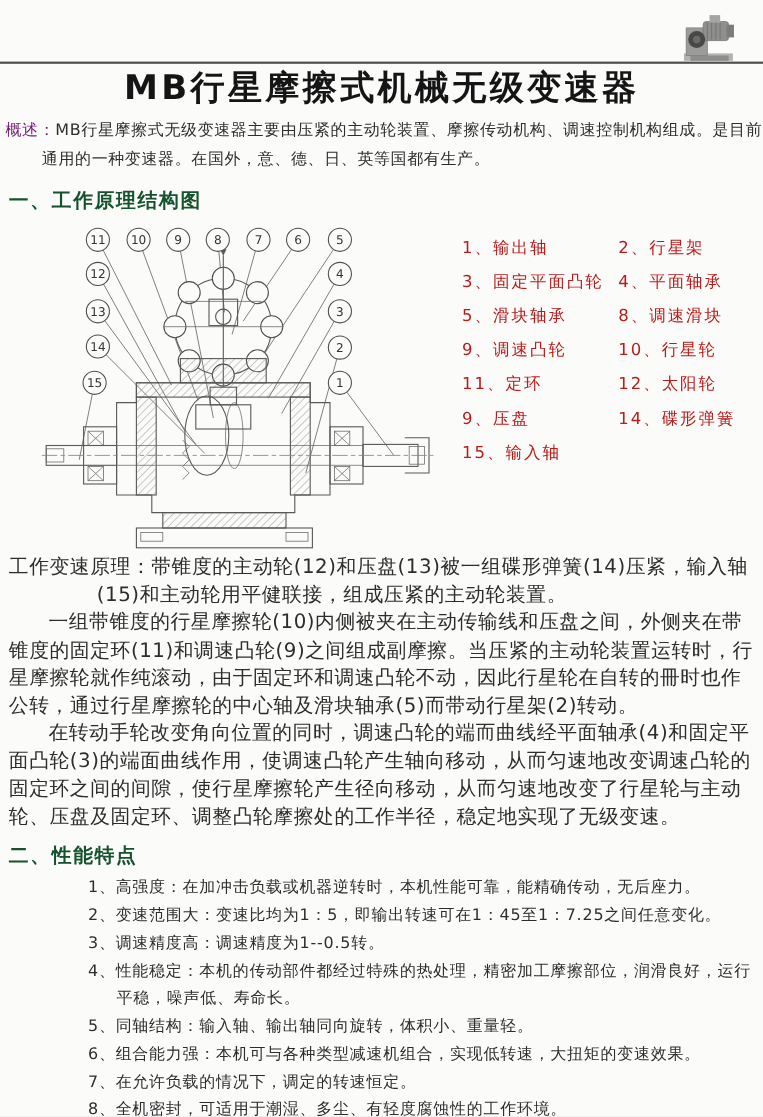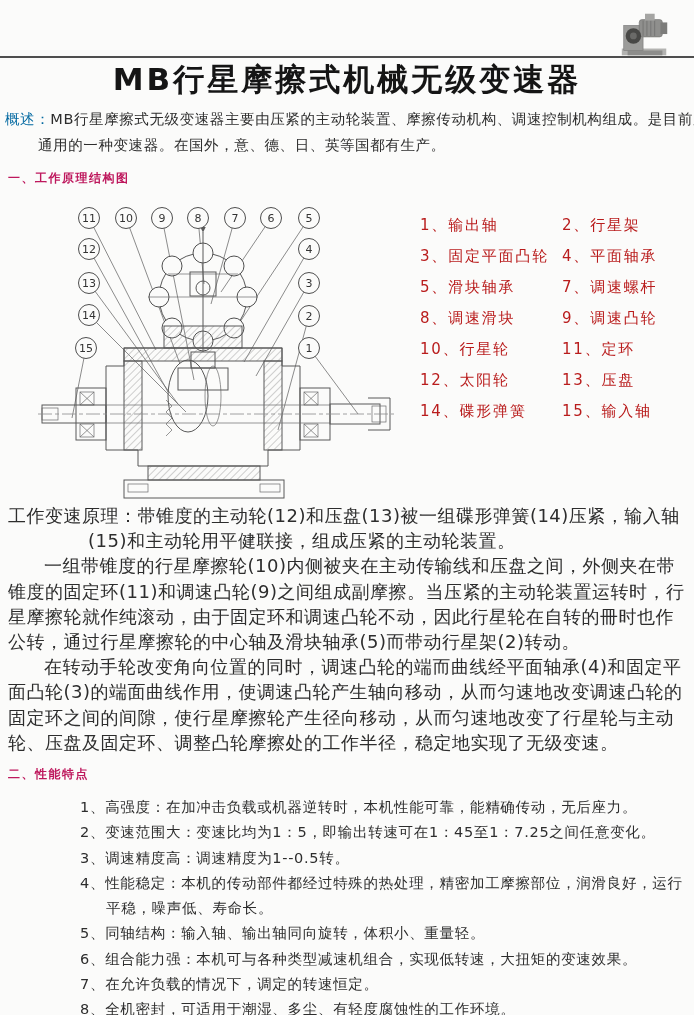--- a/index.html
+++ b/index.html
@@ -23,25 +23,25 @@
     position:absolute;left:0;top:59px;width:694px;
     text-align:center;
     font-size:31px;font-weight:bold;letter-spacing:3px;
     color:#151515;
   }
   .overview{
     position:absolute;left:5px;top:106px;width:686px;
     font-size:14.5px;line-height:26px;letter-spacing:0.6px;
     padding-left:33px;text-indent:-33px;
   }
-  .overview .lbl{color:#0369a1;}
+  .overview .lbl{color:#701a75;}
   .h-sec{
     position:absolute;
-    font-size:12px;font-weight:bold;letter-spacing:1.5px;
-    color:#be185d;
+    font-size:18px;font-weight:bold;letter-spacing:1.5px;
+    color:#14532d;
   }
   .h1{left:8px;top:170px;}
   .h2{left:8px;top:766px;}
   .figure{
     position:absolute;left:28px;top:200px;width:392px;height:305px;
   }
   .figure svg{width:100%;height:100%;}
   .d-stroke{stroke:#585858;stroke-width:1;fill:none;}
   .d-thin{stroke:#6a6a6a;stroke-width:0.7;fill:none;}
   .d-hatch{stroke:#585858;stroke-width:1;fill:url(#hat);}
@@ -237,27 +237,26 @@
         </g>
     </svg>
   </div>
 
   <div class="parts-grid" id="parts-grid">
       <div>1、输出轴</div>
       <div>2、行星架</div>
       <div>3、固定平面凸轮</div>
       <div>4、平面轴承</div>
       <div>5、滑块轴承</div>
-      <div>7、调速螺杆</div>
       <div>8、调速滑块</div>
       <div>9、调速凸轮</div>
       <div>10、行星轮</div>
       <div>11、定环</div>
       <div>12、太阳轮</div>
-      <div>13、压盘</div>
+      <div>9、压盘</div>
       <div>14、碟形弹簧</div>
       <div>15、输入轴</div>
     </div>
 
   <div class="principle">
     <div class="p hang1"><span>工作变速原理：</span><span>带锥度的主动轮(12)和压盘(13)被一组碟形弹簧(14)压紧，输入轴(15)和主动轮用平健联接，组成压紧的主动轮装置。</span></div>
     <div class="p ind">一组带锥度的行星摩擦轮(10)内侧被夹在主动传输线和压盘之间，外侧夹在带锥度的固定环(11)和调速凸轮(9)之间组成副摩擦。当压紧的主动轮装置运转时，行星摩擦轮就作纯滚动，由于固定环和调速凸轮不动，因此行星轮在自转的冊时也作公转，通过行星摩擦轮的中心轴及滑块轴承(5)而带动行星架(2)转动。</div>
     <div class="p ind">在转动手轮改变角向位置的同时，调速凸轮的端而曲线经平面轴承(4)和固定平面凸轮(3)的端面曲线作用，使调速凸轮产生轴向移动，从而匀速地改变调速凸轮的固定环之间的间隙，使行星摩擦轮产生径向移动，从而匀速地改变了行星轮与主动轮、压盘及固定环、调整凸轮摩擦处的工作半径，稳定地实现了无级变速。</div>
   </div>
 

